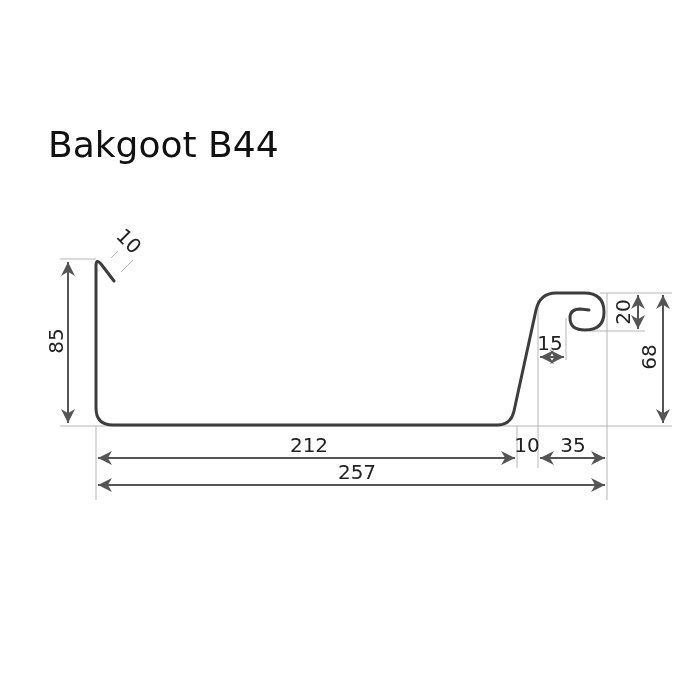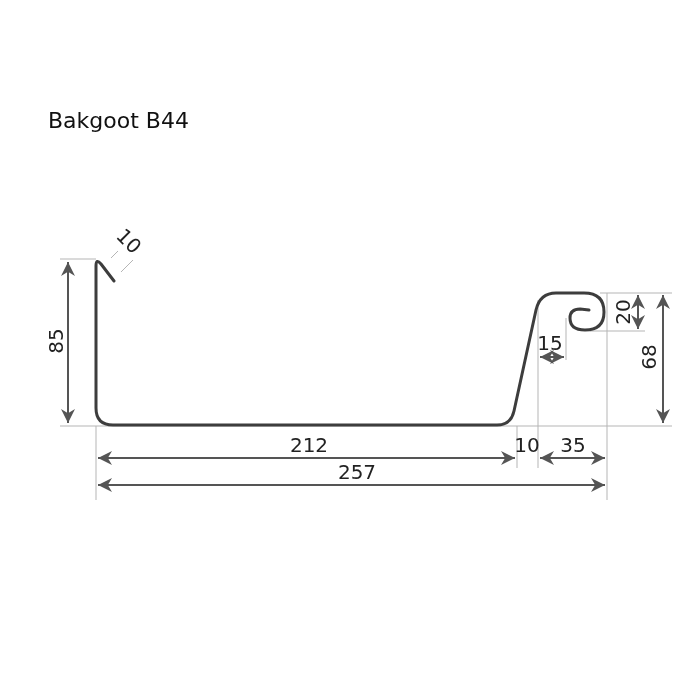--- a/index.html
+++ b/index.html
@@ -1,17 +1,17 @@
 <!DOCTYPE html>
 <html><head>
 <meta charset="utf-8">
 <style>
   html, body { margin: 0; padding: 0; background: #ffffff; }
   #canvas { position: relative; width: 700px; height: 700px; background: #ffffff; overflow: hidden; }
-  .title { position: absolute; left: 48px; top: 108px; font-family: "DejaVu Sans", sans-serif; font-size: 22px; font-weight: normal; color: #111111; letter-spacing: 0px; }
+  .title { position: absolute; left: 48px; top: 124px; font-family: "DejaVu Sans", sans-serif; font-size: 36px; font-weight: normal; color: #111111; letter-spacing: 0px; }
   svg { position: absolute; left: 0; top: 0; }
   .dimtext { font-family: "DejaVu Sans", sans-serif; font-size: 20px; fill: #222222; }
 </style>
 </head>
 <body>
 
 <div id="canvas">
   <div class="title">Bakgoot B44</div>
 
   <svg width="700" height="700" viewBox="0 0 700 700">

